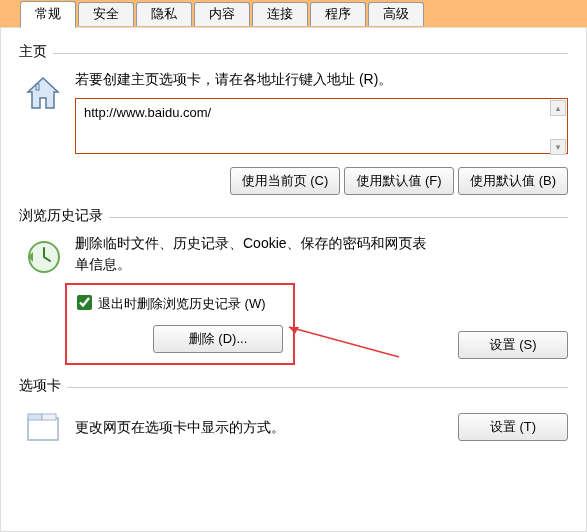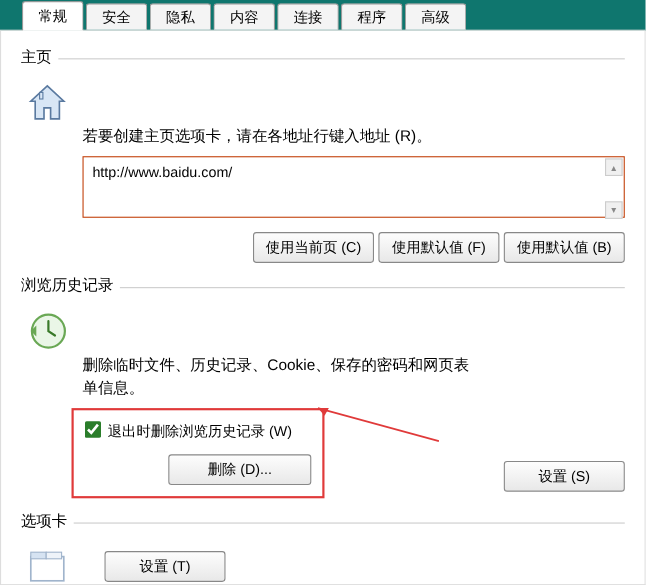--- a/index.html
+++ b/index.html
@@ -8,25 +8,25 @@
       font-size: 13px;
       background: #f0f0f0;
       width: 587px;
       height: 532px;
       overflow: hidden;
     }
     
     
     .tab-strip {
       display: flex;
-      background: #0f766e;
+      background: #fdba74;
       padding-left: 20px;
       border-bottom: 1px solid #ddd;
       height: 28px;
-      align-items: flex-end;
+      align-items: center;
     }
     .tab {
       padding: 4px 14px;
       border: 1px solid #999;
       border-bottom: none;
       background: #f4f4f4;
       margin-right: 2px;
       border-radius: 3px 3px 0 0;
       cursor: pointer;
       font-size: 13px;
@@ -73,21 +73,20 @@
       z-index: 0;
     }
     .group-body {
       padding: 8px 0 0 0;
       display: flex;
       gap: 8px;
       align-items: flex-start;
     }
     .group-content {
       flex: 1;
-      margin-top: 44px;
     }
     
     
     .icon-wrap {
       width: 48px;
       height: 48px;
       display: flex;
       align-items: center;
       justify-content: center;
       flex-shrink: 0;
@@ -261,19 +260,22 @@
     <span class="group-label">选项卡</span>
     <div class="group-line"></div>
     <div class="group-body" style="align-items:center;">
       <div class="icon-wrap">
         <svg width="42" height="42" viewBox="0 0 42 42">
           <rect x="6" y="12" width="30" height="22" fill="#fff" stroke="#a0b4cc" stroke-width="1.5"></rect>
           <rect x="6" y="8" width="14" height="6" fill="#d6e3f2" stroke="#a0b4cc" stroke-width="1"></rect>
           <rect x="20" y="8" width="14" height="6" fill="#eef3f9" stroke="#a0b4cc" stroke-width="1"></rect>
         </svg>
       </div>
+      <div class="group-content">
+        <div class="desc" style="margin:0;">更改网页在选项卡中显示的方式。</div>
+      </div>
       <div class="setting-col">
         <button>设置 (T)</button>
       </div>
     </div>
   </div>
 
 </div>
 
 </body></html>

